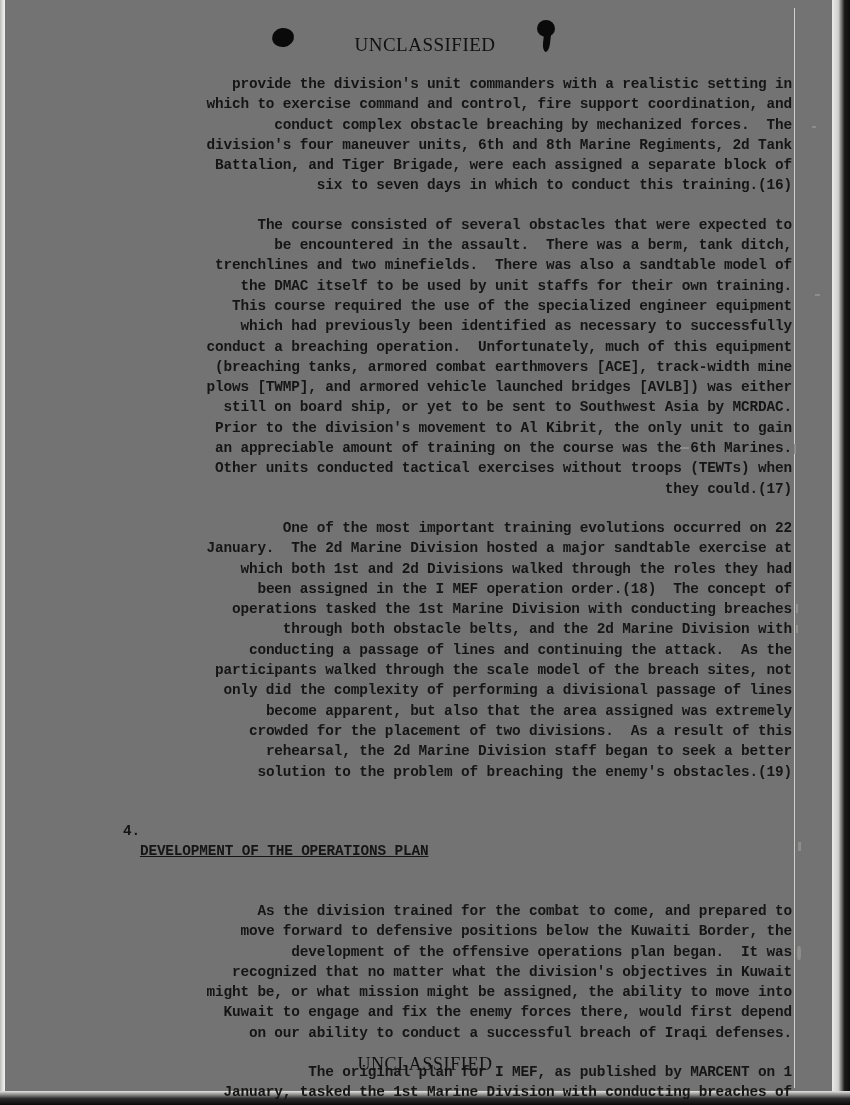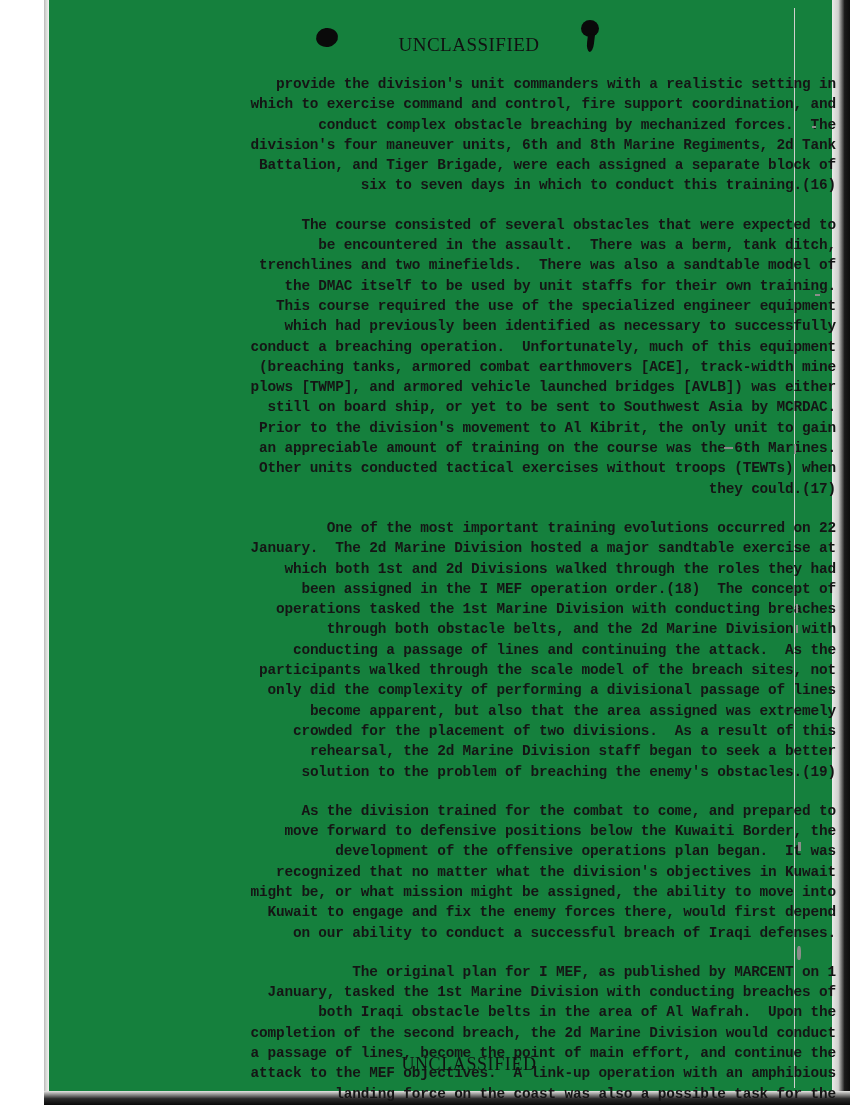--- a/index.html
+++ b/index.html
@@ -12,22 +12,21 @@
     height: 1105px;
     position: relative;
     font-family: "Liberation Mono", monospace;
     overflow: hidden;
   }
 
   
   .page {
     position: absolute;
     inset: 0;
-    background: #15803d;
-    margin-left: 44px;
+    background: #737373;
   }
 
   
   .edge-right {
     position: absolute;
     top: 0;
     right: 0;
     width: 18px;
     height: 1105px;
     background: linear-gradient(to right, #e9e9e7 0%, #cfcfcd 35%, #1a1a1a 70%, #0d0d0d 100%);
@@ -212,20 +211,24 @@
 operations tasked the 1st Marine Division with conducting breaches
 through both obstacle belts, and the 2d Marine Division with
 conducting a passage of lines and continuing the attack.  As the
 participants walked through the scale model of the breach sites, not
 only did the complexity of performing a divisional passage of lines
 become apparent, but also that the area assigned was extremely
 crowded for the placement of two divisions.  As a result of this
 rehearsal, the 2d Marine Division staff began to seek a better
 solution to the problem of breaching the enemy's obstacles.(19)</p>
 
+    <p class="section-head">
+      <span class="num">4.</span>
+      <span>&nbsp;&nbsp;</span><span class="title">DEVELOPMENT OF THE OPERATIONS PLAN</span>
+    </p>
 
     <p class="para">     As the division trained for the combat to come, and prepared to
 move forward to defensive positions below the Kuwaiti Border, the
 development of the offensive operations plan began.  It was
 recognized that no matter what the division's objectives in Kuwait
 might be, or what mission might be assigned, the ability to move into
 Kuwait to engage and fix the enemy forces there, would first depend
 on our ability to conduct a successful breach of Iraqi defenses.</p>
     <p class="para">     The original plan for I MEF, as published by MARCENT on 1
 January, tasked the 1st Marine Division with conducting breaches of

